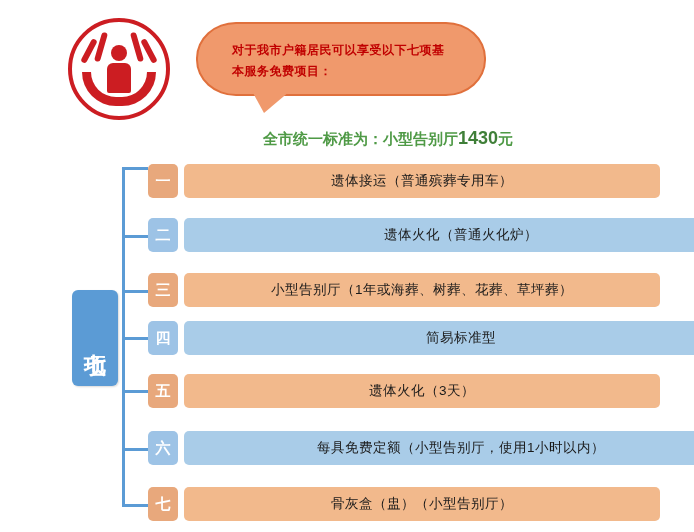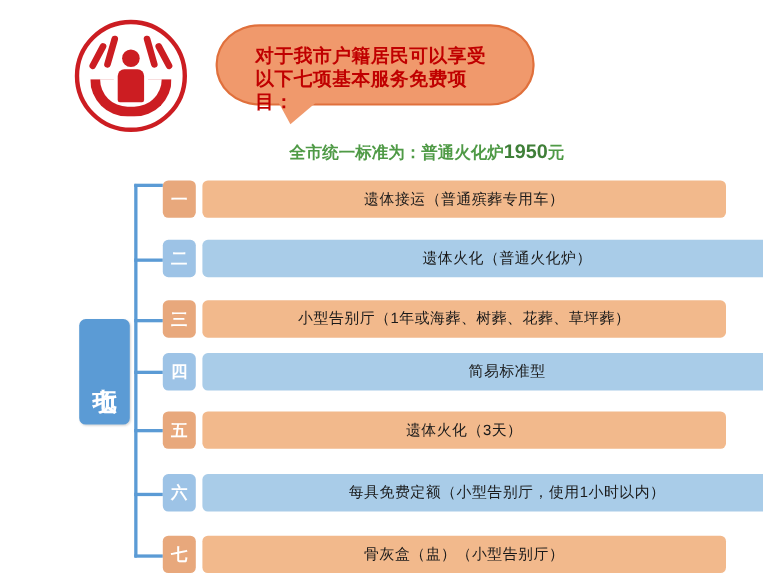--- a/index.html
+++ b/index.html
@@ -90,21 +90,21 @@
     border-left: 12px solid transparent;
     border-right: 26px solid transparent;
     border-top: 22px solid #f0996c;
   }
   #speech-text {
     position: absolute;
     left: 232px;
     top: 40px;
     width: 222px;
     color: #c00000;
-    font-size: 17px;
+    font-size: 12px;
     font-weight: bold;
     line-height: 21px;
     letter-spacing: 0.5px;
     text-align: left;
   }
 
   
   #standard-line {
     position: absolute;
     left: 208px;
@@ -228,21 +228,21 @@
   <div id="logo-person-head"></div>
   <div id="logo-person-body"></div>
   <div id="logo-hands"></div>
 </div>
 
 <div id="speech-bubble"></div>
 <div id="speech-tail"></div>
 <div id="speech-text">对于我市户籍居民可以享受以下七项基本服务免费项目：</div>
 
 <div id="standard-line">
-  <span>全市统一标准为：普通火化炉</span><span class="amount">1950</span><span>元</span>
+  <span>全市统一标准为：小型告别厅</span><span class="amount">1430</span><span>元</span>
 </div>
 
 <div id="left-label">七项</div>
 
 <div id="bracket-vert"></div>
 <div id="bracket-cap-top"></div>
 <div id="bracket-cap-bottom"></div>
 <div class="bracket-arm" style="top:235px;"></div>
 <div class="bracket-arm" style="top:290px;"></div>
 <div class="bracket-arm" style="top:337px;"></div>

